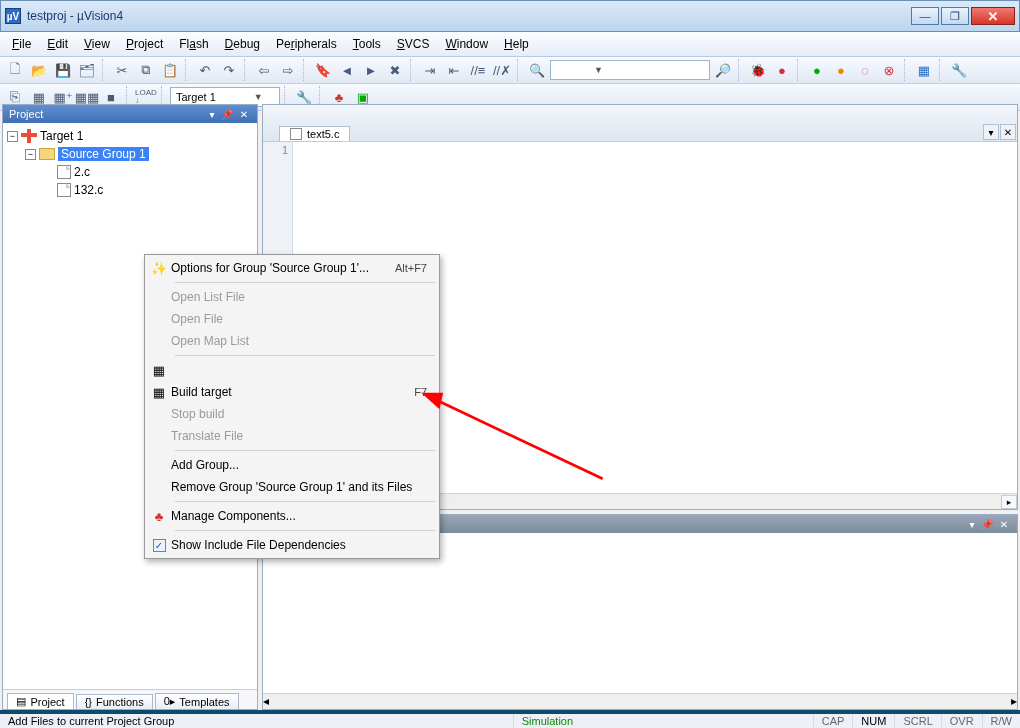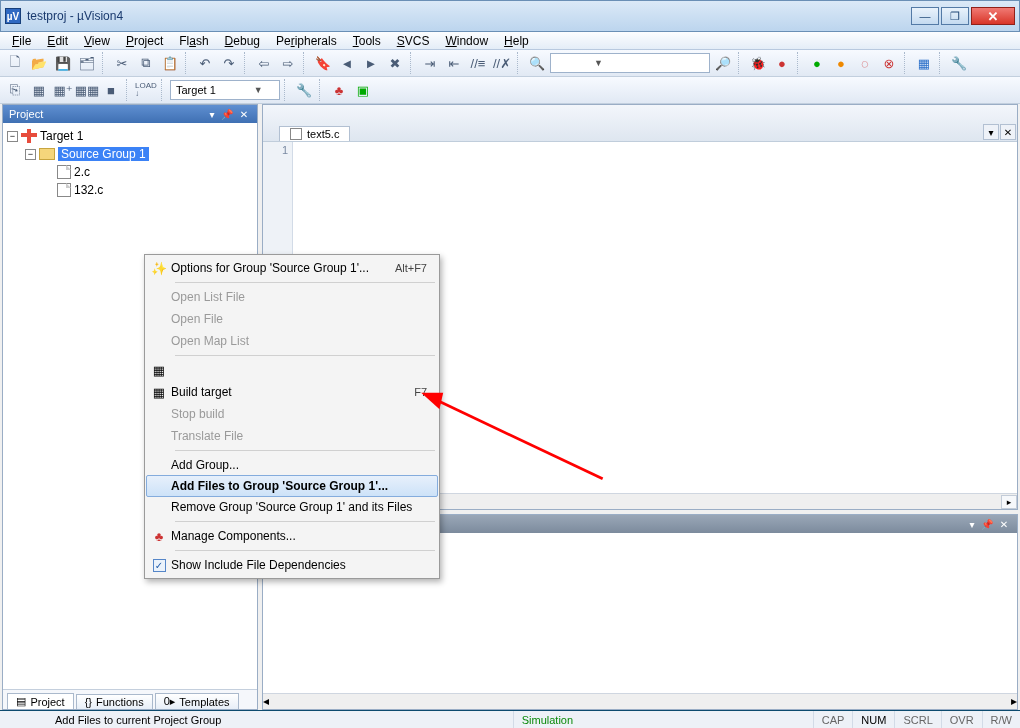--- a/index.html
+++ b/index.html
@@ -12,21 +12,21 @@
     font-size:10px;display:flex;align-items:center;justify-content:center;margin-right:6px;
     border:1px solid #173f7a;}
   .titlebar .tb-text{ color:#1a3a6e; }
   .titlebar .spacer{ flex:1; }
   .titlebar .wbtn{ width:28px;height:18px;border:1px solid #537aa6;margin-left:2px;
     background:linear-gradient(to bottom,#e9f2fb,#c4daf0); display:flex;align-items:center;
     justify-content:center;font-size:11px;color:#234a79; }
   .titlebar .close{ width:44px; background:linear-gradient(to bottom,#f07a74,#d83528);
     color:#fff;border-color:#902018;font-weight:bold;font-size:13px;}
   
-  .menubar{ height:18px; background:linear-gradient(to bottom,#fcfdff,#e4edf7);
+  .menubar{ height:25px; background:linear-gradient(to bottom,#fcfdff,#e4edf7);
     border-bottom:1px solid #b8c9df; display:flex; align-items:center; padding:0 4px;}
   .menubar .mitem{ padding:2px 8px; }
   .menubar .mitem u{ text-decoration:underline; }
   
   .toolbar{ height:27px; background:linear-gradient(to bottom,#f7faff,#e1e9f4);
     border-bottom:1px solid #c2cfde; display:flex; align-items:center; padding:1px 4px; gap:2px;}
   .tbtn{ width:22px;height:22px;border:1px solid transparent;border-radius:2px;
     display:flex;align-items:center;justify-content:center;font-size:13px;color:#4a5c76;}
   .tsep{ width:5px;height:22px;border-left:1px dotted #aab9cc;margin:0 2px;}
   .tcombo{ height:20px;border:1px solid #9eb2cb;background:#fff; font-size:11px;
@@ -80,21 +80,21 @@
   .hscroll .arrow{width:16px;height:14px;border:1px solid #c3ccd8;background:#f6f8fb;
     display:flex;align-items:center;justify-content:center;font-size:9px;}
   .hscroll .thumb{width:28px;height:12px;border:1px solid #c3ccd8;background:#e6ebf2;margin-left:1px;}
   
   .build-pane{ position:absolute; left:262px; right:2px; bottom:0; height:196px;
     border:1px solid #9aadc5; background:#fff; display:flex;flex-direction:column;}
   .build-body{flex:1;background:#fff;}
   .build-scroll{height:16px;background:#efefef;border-top:1px solid #cfd6e0;display:flex;}
   
   .statusbar{position:absolute;left:0;right:0;bottom:0;height:18px;background:#edf1f7;
-    border-top:1px solid #0c4a6e;display:flex;align-items:center;font-size:11px;padding-left:47px;}
+    border-top:4px solid #0c4a6e;display:flex;align-items:center;font-size:11px;}
   .statusbar .cell{padding:0 8px;border-left:1px solid #d2dbe7;height:100%;
     display:flex;align-items:center;color:#666;}
   .statusbar .cell.first{border-left:none;color:#000;}
   
   .ctxmenu{ position:absolute; left:144px; top:254px; width:296px;
     background:#f4f4f4;border:1px solid #9a9a9a;box-shadow:2px 3px 6px rgba(0,0,0,.3);
     padding:2px;z-index:100;}
   .ctx-row{ height:22px;display:flex;align-items:center;padding-right:10px;position:relative;}
   .ctx-row .icn{ width:24px;display:flex;align-items:center;justify-content:center;font-size:13px;}
   .ctx-row .lbl{ flex:1;font-size:12px;}
@@ -324,24 +324,20 @@
   </div>
   <div class="ctx-row disabled">
     <span class="icn"></span>
       <span class="lbl">Translate File</span>
   </div>
   <div class="ctx-sep"></div>
   <div class="ctx-row">
     <span class="icn"></span>
       <span class="lbl">Add Group...</span>
   </div>
-  <div class="ctx-row highlight">
-    <span class="icn"></span>
-      <span class="lbl">Add Files to Group 'Source Group 1'...</span>
-  </div>
   <div class="ctx-row">
     <span class="icn"></span>
       <span class="lbl">Remove Group 'Source Group 1' and its Files</span>
   </div>
   <div class="ctx-sep"></div>
   <div class="ctx-row">
     <span class="icn" style="color:#c33;">♣</span>
     <span class="lbl">Manage Components...</span>
   </div>
   <div class="ctx-sep"></div>

